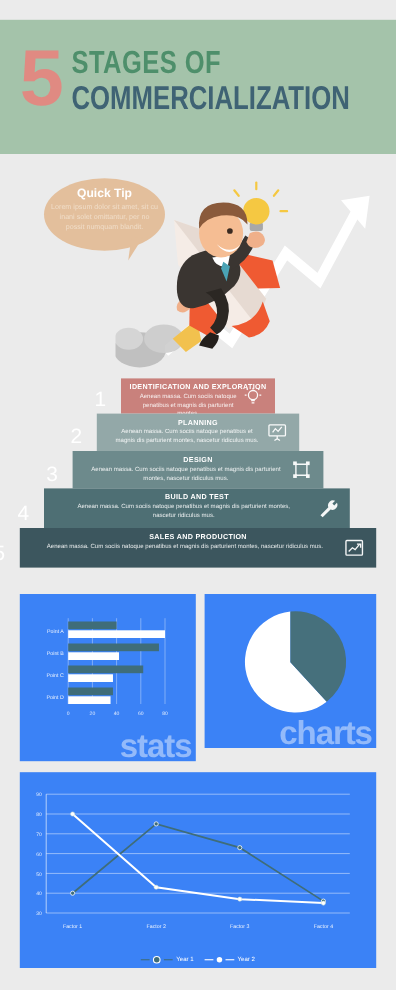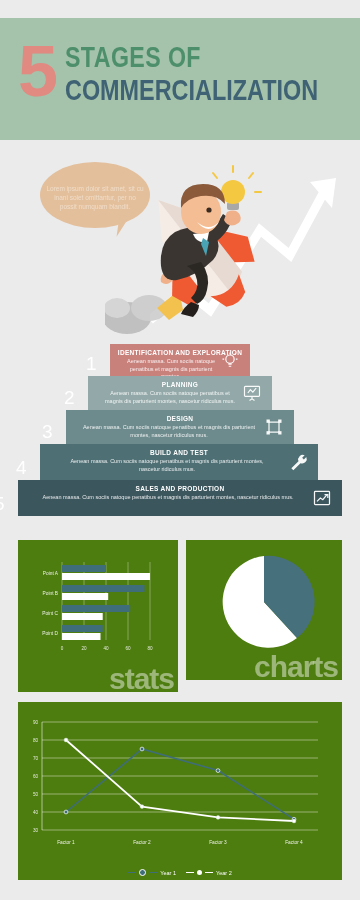--- a/index.html
+++ b/index.html
@@ -75,21 +75,21 @@
     padding-top:5px;
   }
   .step-desc{
     text-align:center;font-size:5.5px;line-height:7.5px;color:#ffffff;
     opacity:0.88;padding:2px 34px 0 34px;
   }
   .step-icon{position:absolute;right:10px;top:50%;transform:translateY(-50%);
              width:20px;height:20px;opacity:0.95;}
 
   
-  .panel{position:absolute;background:#4d7c0f;}
+  .panel{position:absolute;background:#3b82f6;}
   .panel-bar{left:18px;top:540px;width:160px;height:152px;}
   .panel-pie{left:186px;top:540px;width:156px;height:140px;}
   .panel-line{left:18px;top:702px;width:324px;height:178px;}
 
   .watermark{
     position:absolute;bottom:-4px;right:4px;
     font-size:30px;font-weight:bold;color:rgba(255,255,255,0.45);
     letter-spacing:-1px;font-family:"Liberation Sans", sans-serif;
   }
 
@@ -115,20 +115,21 @@
       <div class="line1">STAGES OF</div>
       <div class="line2">COMMERCIALIZATION</div>
     </div>
   </div>
 </div>
 
 <div class="hero">
 
   <div class="bubble"></div>
   <div class="bubble-tail"></div>
+  <div class="bubble-title">Quick Tip</div>
   <div class="bubble-body">Lorem ipsum dolor sit amet, sit cu inani solet omittantur, per no possit numquam blandit.</div>
 
   <svg class="arrow" viewBox="0 0 200 165">
     <polyline points="0,150 35,120 60,140 110,60 140,85 175,20" fill="none" stroke="#ffffff" stroke-width="9" stroke-linejoin="miter"></polyline>
     <polygon points="160,12 186,8 182,38" fill="#ffffff"></polygon>
   </svg>
 
   <svg class="rocket-wrap" viewBox="0 0 200 205">
 
     <g opacity="0.85">

